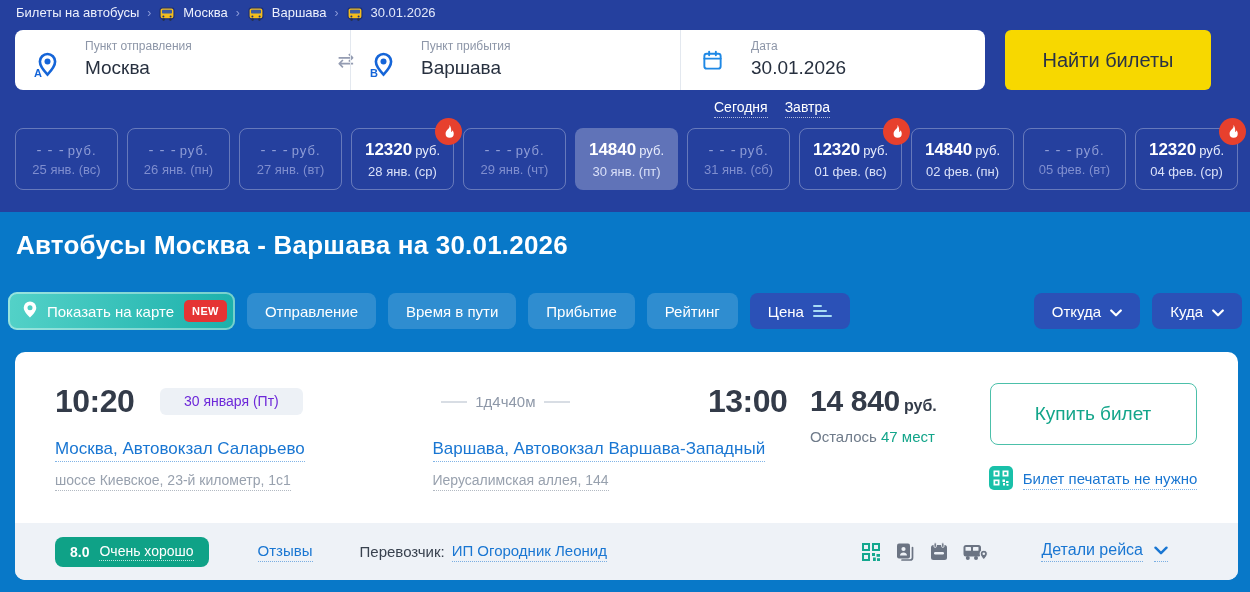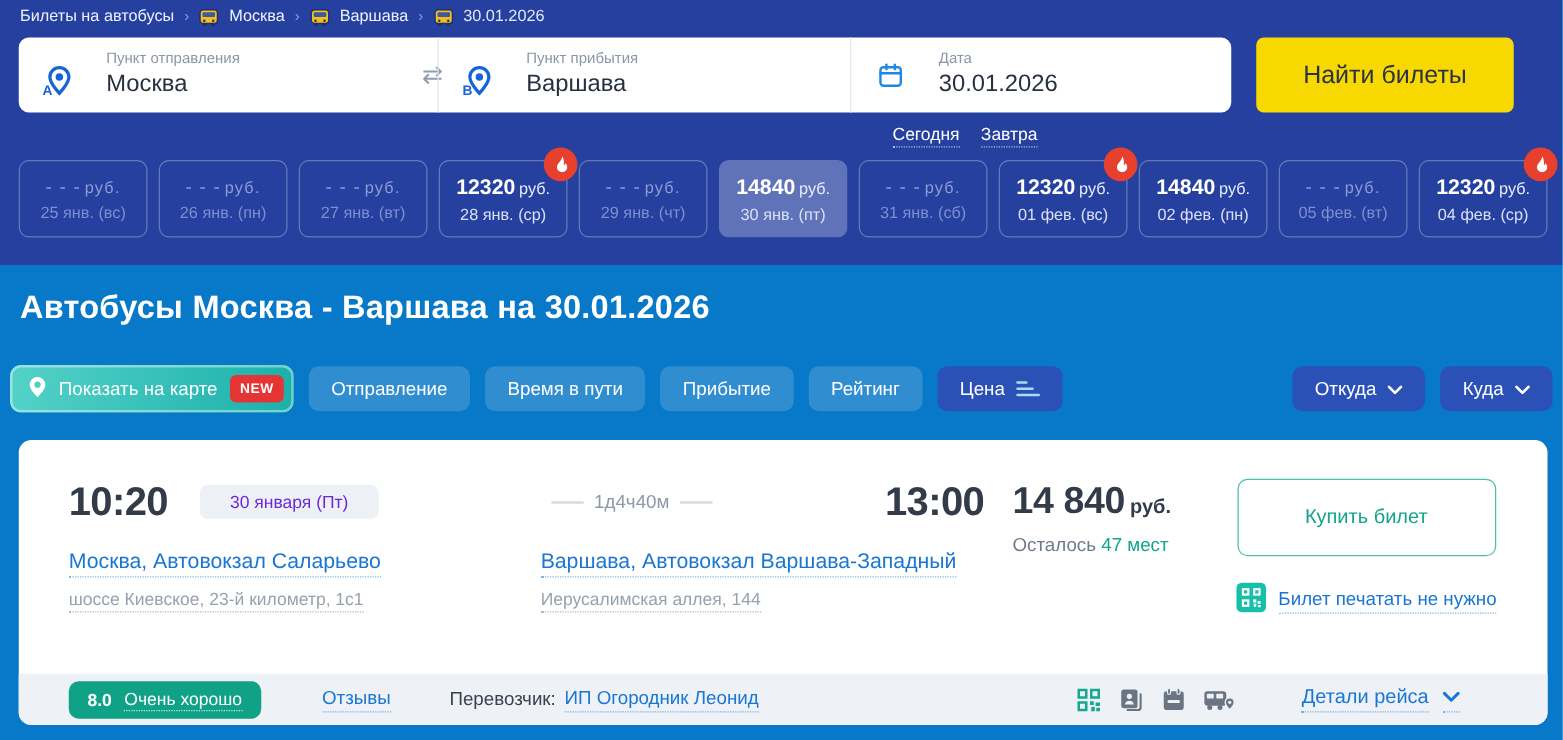--- a/index.html
+++ b/index.html
@@ -97,26 +97,26 @@
   .station-addr span { font-size:14px; color:#98a1ae;
                        border-bottom:1px dotted rgba(152,161,174,.75); padding-bottom:2px; }
   .price-block { width:170px; flex:none; padding-top:1px; }
   .price-line { white-space:nowrap; color:#333b49; }
   .price-amount { font-size:30px; font-weight:800; letter-spacing:-.3px; }
   .price-cur { font-size:16px; font-weight:700; margin-left:4px; }
   .seats { margin-top:10px; font-size:15px; color:#6f7b8a; }
   .seats b { color:#13a58a; font-weight:400; }
   .right-block { flex:1; display:flex; flex-direction:column; align-items:center; padding-left:6px; }
   .buy-btn { width:207px; height:62px; background:#fff; border:1px solid #4cc0aa; border-radius:8px;
-             font-family:inherit; font-size:16px; color:#13a58a; cursor:pointer; }
+             font-family:inherit; font-size:19px; color:#13a58a; cursor:pointer; }
   .eticket { margin-top:21px; display:flex; align-items:center; gap:10px; }
   .eticket a { font-size:15px; color:#1976d2; text-decoration:none;
                border-bottom:1px dotted rgba(25,118,210,.55); padding-bottom:2px; cursor:pointer; }
 
-  .card-footer { position:absolute; left:0; right:0; bottom:0; height:41px; background:#eef2f7;
+  .card-footer { position:absolute; left:0; right:0; bottom:0; height:57px; background:#eef2f7;
                  border-radius:0 0 10px 10px; display:flex; align-items:center;
                  padding:0 70px 0 40px; }
   .rating-badge { height:30px; display:flex; align-items:center; gap:10px; padding:0 15px;
                   background:#0fa287; border-radius:8px; color:#fff; cursor:pointer; }
   .rating-badge b { font-size:14px; }
   .rating-badge span { font-size:14px; border-bottom:1px dotted rgba(255,255,255,.75); padding-bottom:1px; }
   .reviews-link { margin-left:49px; font-size:15px; color:#1976d2; text-decoration:none;
                   border-bottom:1px dotted rgba(25,118,210,.55); padding-bottom:2px; cursor:pointer; }
   .carrier { margin-left:47px; font-size:15px; color:#39424f; display:flex; gap:7px; align-items:center; }
   .carrier a { color:#1976d2; text-decoration:none; border-bottom:1px dotted rgba(25,118,210,.55);

